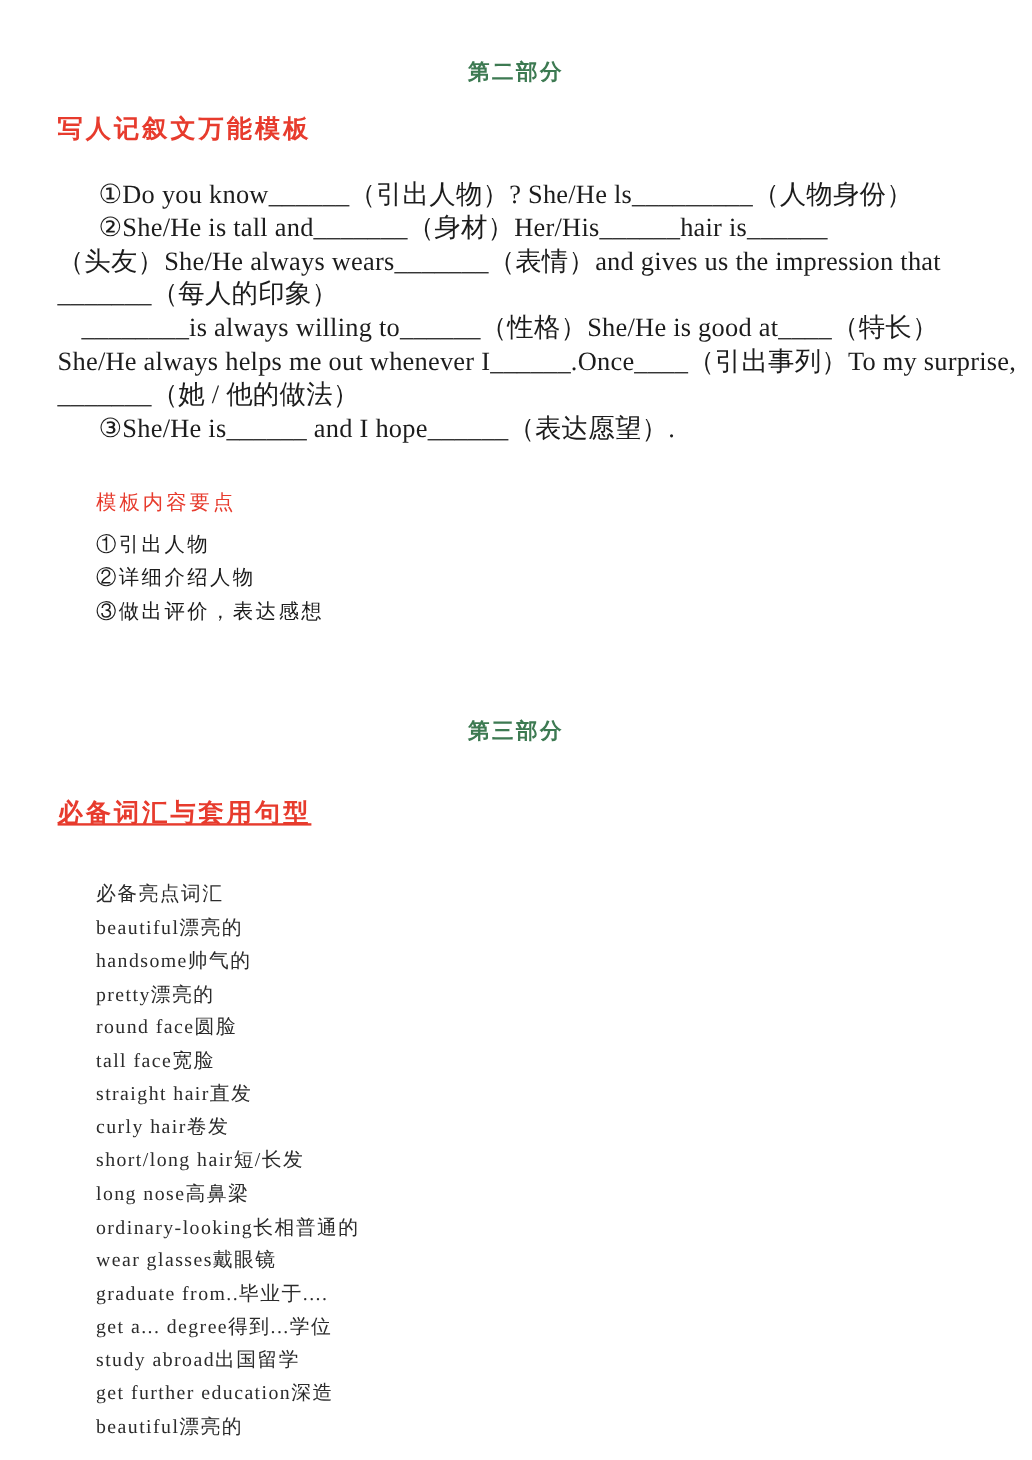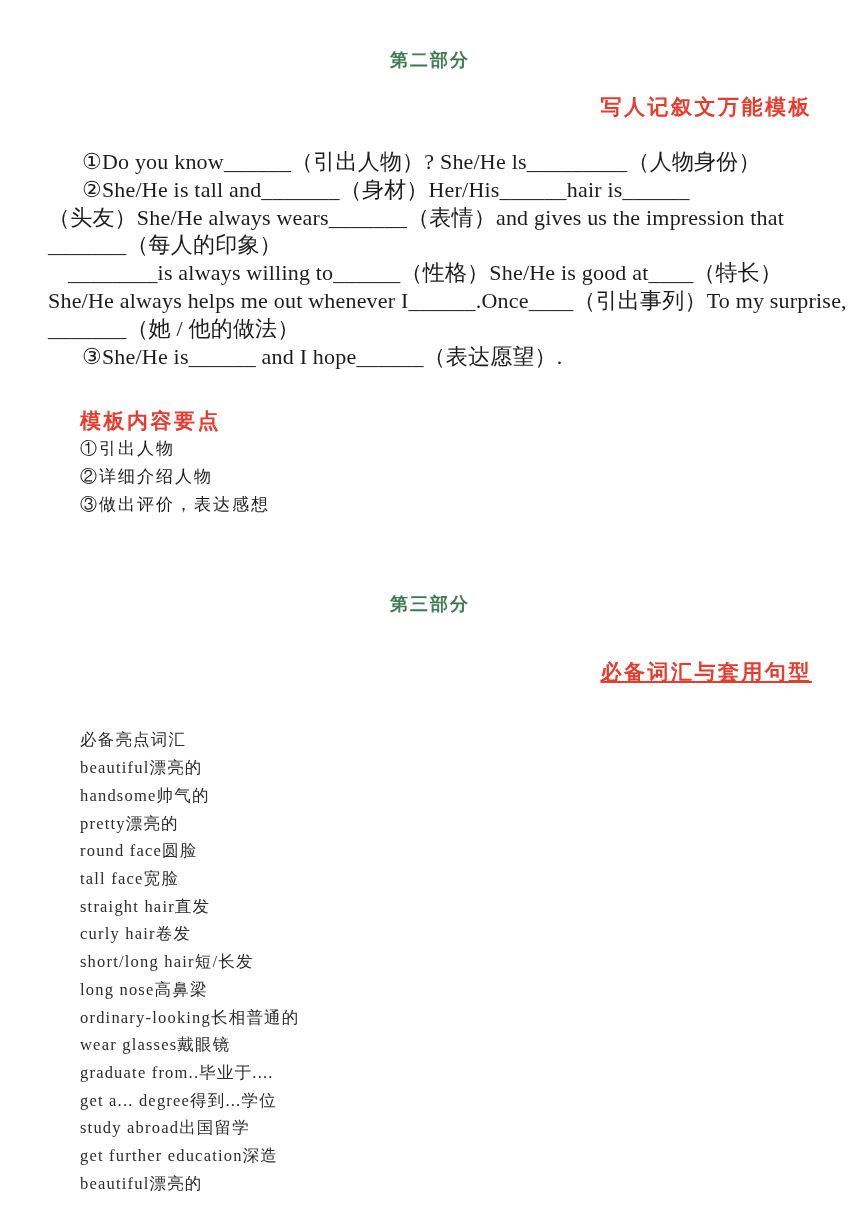--- a/index.html
+++ b/index.html
@@ -23,50 +23,50 @@
     font-family: "Liberation Sans", "DejaVu Sans", sans-serif;
     font-size: 18px;
     font-weight: 700;
     letter-spacing: 2px;
     color: var(--green, #3d7a52);
   }
   .sec-heading.first { padding-top: 48px; }
   .sec-title {
     margin: 0;
     margin-top: 21px;
-    text-align: right;
+    text-align: left;
     font-size: 21px;
     font-weight: 700;
     letter-spacing: 2.5px;
     color: var(--red, #e73b2d);
   }
   .template-para {
     margin-top: 27px;
     font-size: 22px;
     line-height: 27.8px;
     letter-spacing: 0.2px;
   }
   .t-line { white-space: nowrap; }
   .t-line.indent { padding-left: 34px; }
   .t-line.indent-sm { padding-left: 20px; }
   .kp-heading {
     margin-top: 37px;
     padding-left: 32px;
-    font-size: 21px;
-    font-weight: 700;
+    font-size: 17px;
+    font-weight: 400;
     letter-spacing: 2.5px;
     color: var(--red, #e73b2d);
   }
   .kp-line {
     padding-left: 32px;
     font-size: 17px;
     line-height: 27.7px;
     letter-spacing: 2px;
   }
-  .kp-list { }
+  .kp-list { margin-top: 10px; }
   .sec-heading.second { margin-top: 74px; }
   .sec-title.second { margin-top: 42px; text-decoration: underline; }
   .vocab-list {
     margin-top: 40px;
     padding-left: 32px;
     font-size: 16.5px;
     line-height: 27.7px;
     letter-spacing: 1.2px;
     color: #2b2b2b;
   }

